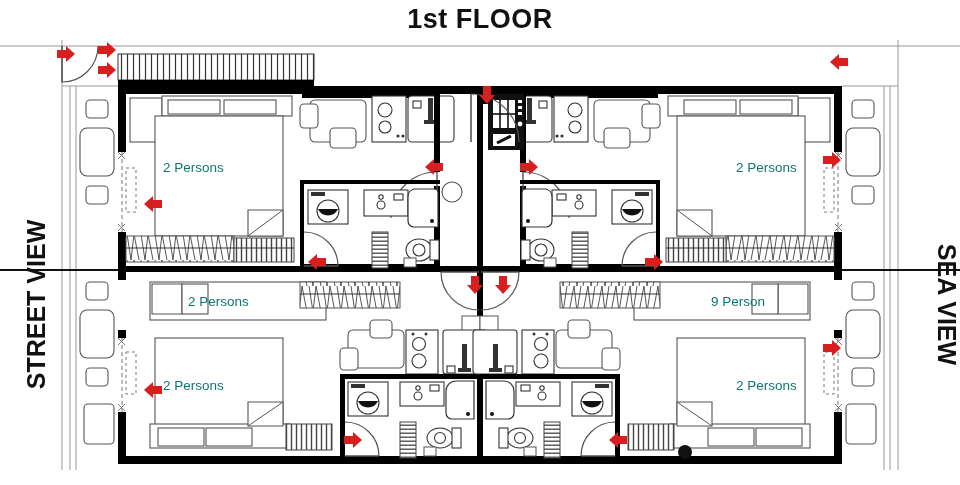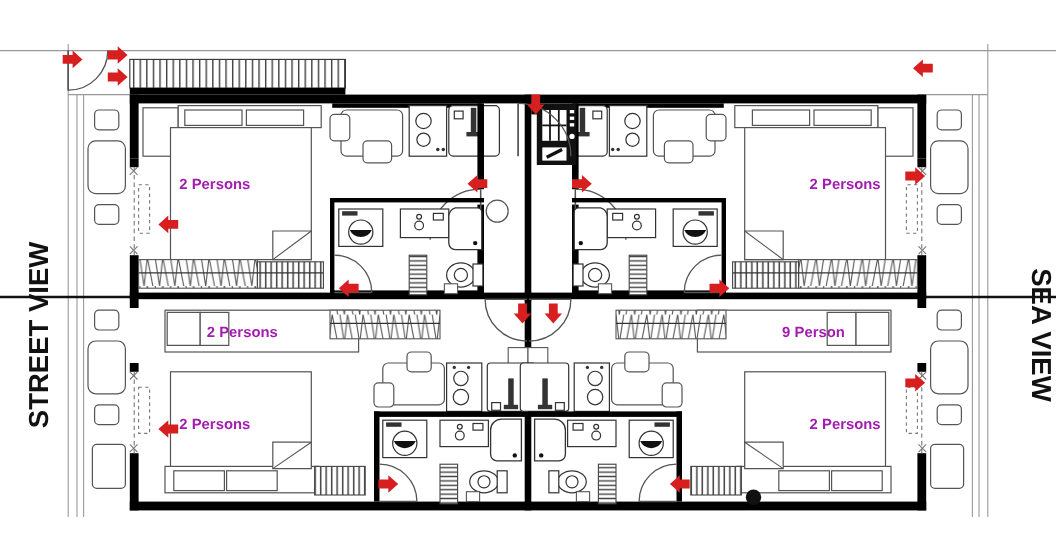--- a/index.html
+++ b/index.html
@@ -11,29 +11,30 @@
     font-family:"Liberation Sans",sans-serif;
   }
   .sidelabel{
     position:absolute;font-size:25px;font-weight:bold;color:#111;
     white-space:nowrap;font-family:"Liberation Sans",sans-serif;
   }
   #street-view{left:-104px;top:290px;transform:rotate(-90deg);transform-origin:center;width:280px;text-align:center;}
   #sea-view{left:806px;top:290px;transform:rotate(90deg);transform-origin:center;width:280px;text-align:center;}
   #plan-svg{position:absolute;left:0;top:0;}
   .roomlabel{
-    position:absolute;font-size:13.5px;font-weight:bold;color:#a21caf;
+    position:absolute;font-size:13.5px;font-weight:normal;color:#0f766e;
     white-space:nowrap;font-family:"Liberation Sans",sans-serif;
   }
 </style>
 </head>
 <body>
 
 <div id="stage">
 
+  <div id="title">1st FLOOR</div>
 
   <div class="sidelabel" id="street-view">STREET VIEW</div>
   <div class="sidelabel" id="sea-view">SEA VIEW</div>
 
   <svg id="plan-svg" width="960" height="485" viewBox="0 0 960 485">
 
     <defs>
 
       <g id="arrowR">
         <polygon points="0,-4 9,-4 9,-8 18,0 9,8 9,4 0,4" fill="#d81f20"></polygon>

